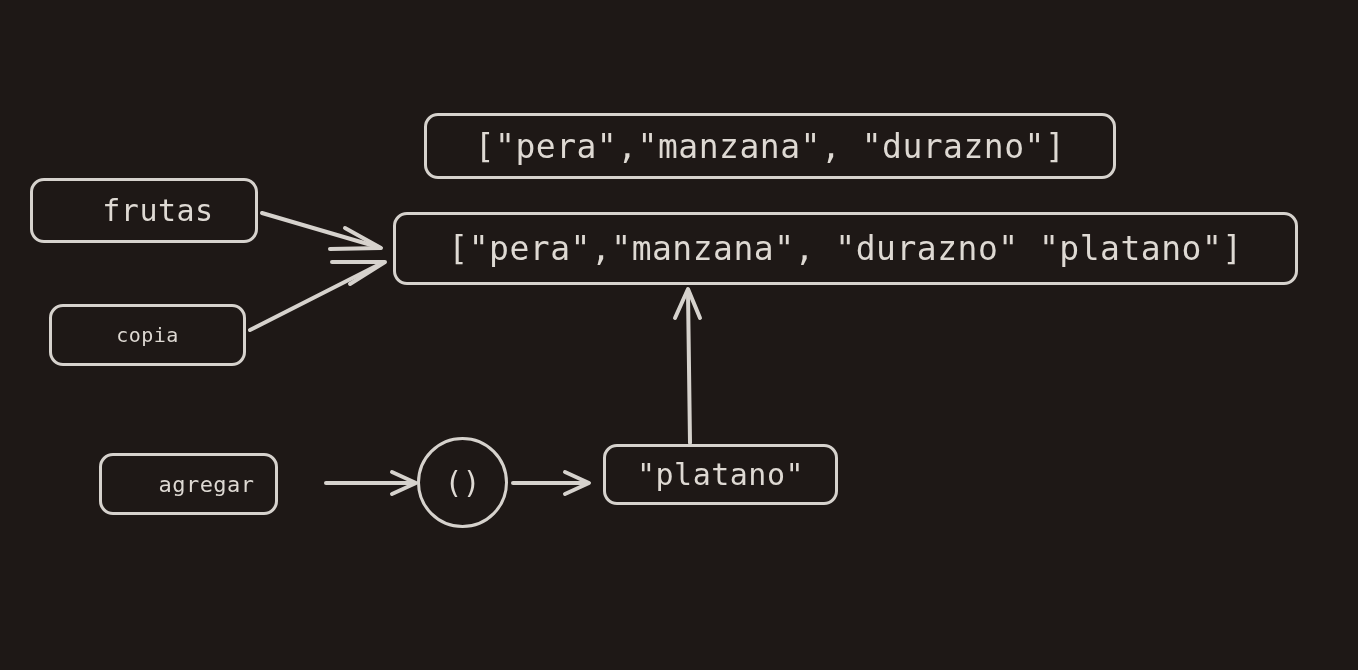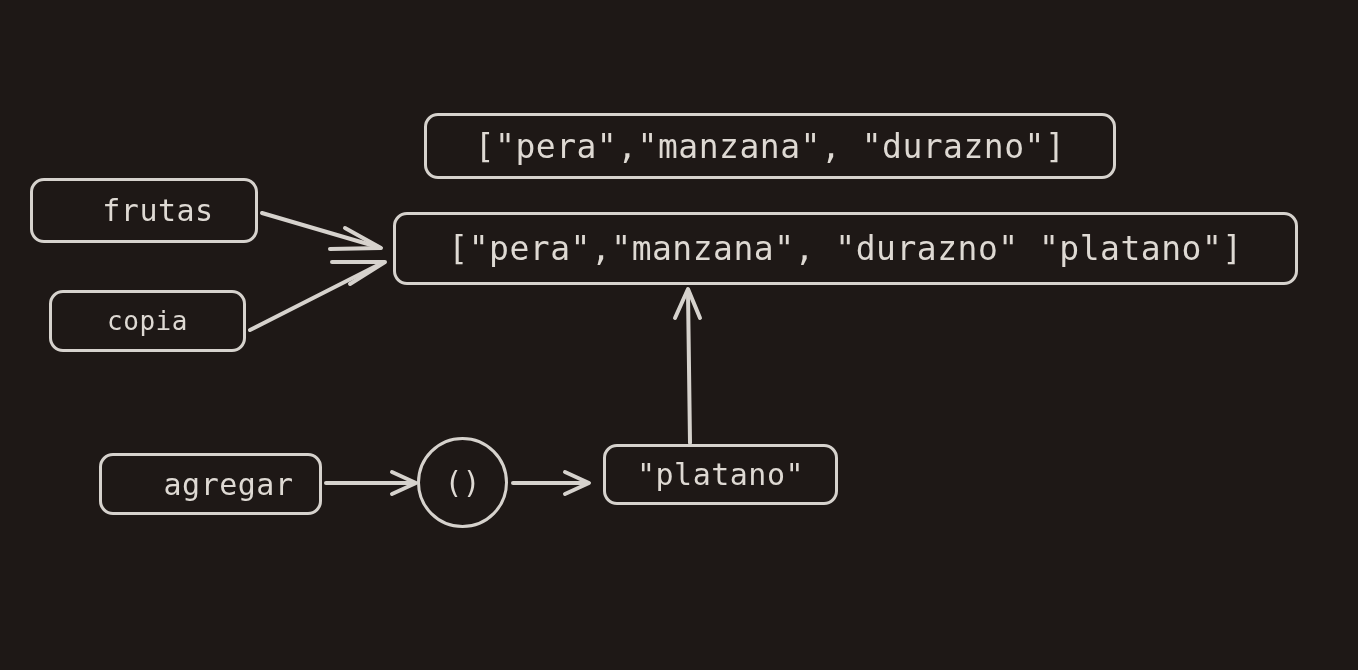--- a/index.html
+++ b/index.html
@@ -53,22 +53,22 @@
     align-items: center;
     justify-content: center;
     font-family: "DejaVu Sans Mono", "Liberation Mono", monospace;
     white-space: pre;
   }
 
   
   #node-list-original { left: 424px;  top: 113px; width: 692px; height: 66px;  font-size: 33px; }
   #node-list-updated  { left: 393px;  top: 212px; width: 905px; height: 73px;  font-size: 33px; }
   #node-frutas        { left: 30px;   top: 178px; width: 228px; height: 65px;  font-size: 30px; padding-left: 28px; }
-  #node-copia         { left: 49px;   top: 290px; width: 197px; height: 62px;  font-size: 26px; }
-  #node-agregar       { left: 99px;   top: 453px; width: 223px; height: 62px;  font-size: 30px; padding-left: 36px; }
+  #node-copia         { left: 49px;   top: 304px; width: 197px; height: 62px;  font-size: 20px; }
+  #node-agregar       { left: 99px;   top: 453px; width: 179px; height: 62px;  font-size: 22px; padding-left: 36px; }
   #node-call          { left: 417px;  top: 437px; width: 91px;  height: 91px;  font-size: 30px; }
   #node-platano       { left: 603px;  top: 444px; width: 235px; height: 61px;  font-size: 30px; }
 </style>
 </head>
 <body>
 
 <div id="canvas">
 
   <svg id="edges" viewBox="0 0 1358 670" width="1358" height="670" xmlns="http://www.w3.org/2000/svg">
 

